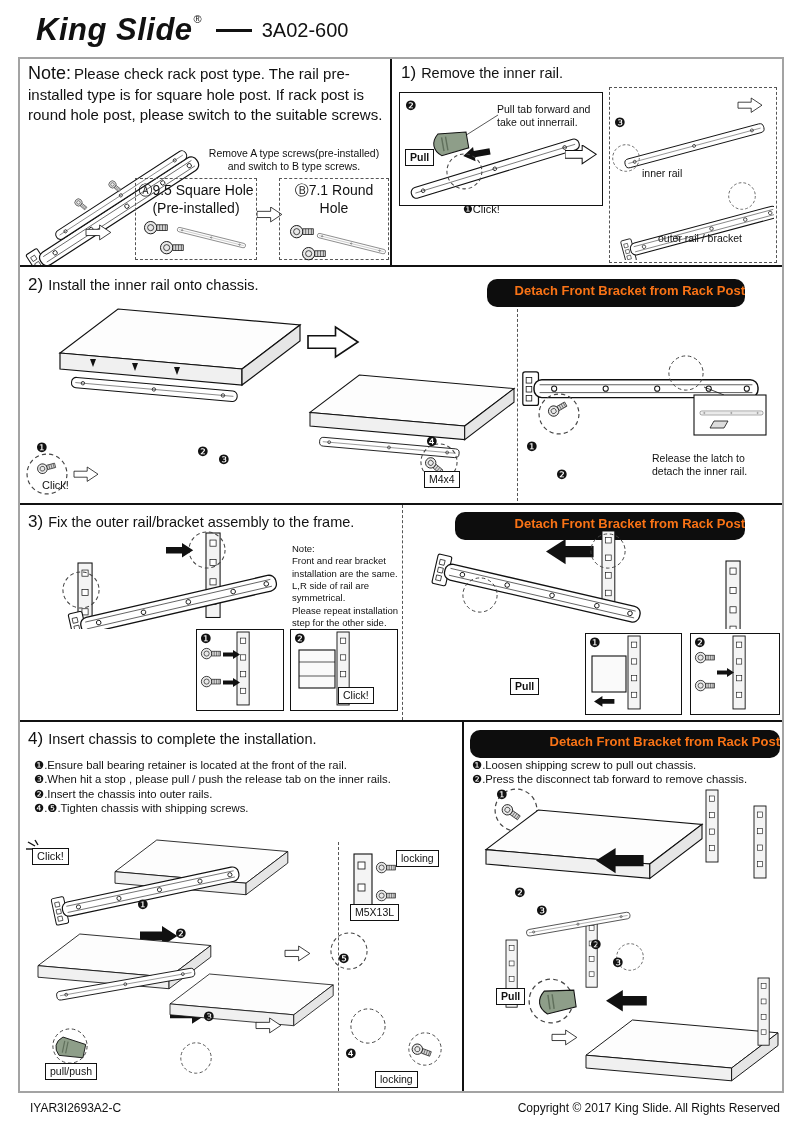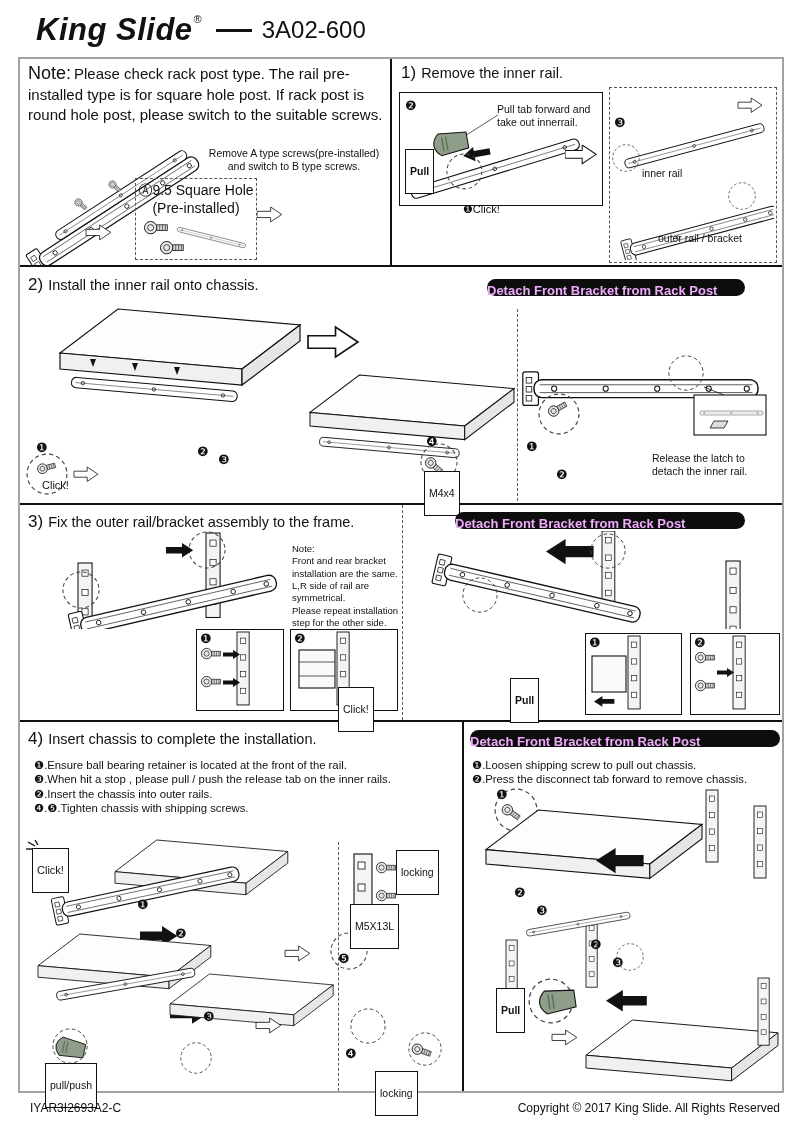--- a/index.html
+++ b/index.html
@@ -5,35 +5,35 @@
   *{margin:0;padding:0;box-sizing:border-box}
   html,body{width:802px;height:1134px}
   body{background:#fff;font-family:"Liberation Sans",sans-serif;color:#111;position:relative}
   .page{position:absolute;left:0;top:0;width:802px;height:1134px;background:#fff;overflow:hidden}
   .abs{position:absolute}
   
   .brand{position:absolute;left:36px;top:12px;display:flex;align-items:center}
   .logo{font-size:31px;font-weight:bold;font-style:italic;letter-spacing:.5px}
   .reg{font-size:11px;transform:translateY(-11px);margin-left:1px}
   .dashline{width:36px;height:0;border-top:3px solid #111;margin:0 10px 0 14px}
-  .model{font-size:24px}
+  .model{font-size:20px}
   
   .sheet{position:absolute;left:18px;top:57px;width:766px;height:1036px;border:2px solid #a3a3a3}
   .row{position:absolute;left:0;width:100%}
   .row1{top:0;height:208px;border-bottom:2px solid #111}
   .row2{top:208px;height:238px;border-bottom:2px solid #111}
   .row3{top:446px;height:217px;border-bottom:2px solid #111}
   .row4{top:663px;height:369px}
   
   .sec-title{position:absolute;white-space:nowrap;font-size:14.5px}
   .sec-title .num{font-size:17px;margin-right:5px}
   .lbl{position:absolute;font-size:10.5px;line-height:1.25;color:#111}
-  .boxlbl{position:absolute;border:1px solid #111;background:#fff;font-size:10.5px;line-height:1.2;padding:15px 4px;white-space:nowrap}
+  .boxlbl{position:absolute;border:1px solid #111;background:#fff;font-size:10.5px;line-height:1.2;padding:1px 4px;white-space:nowrap}
   .badge{position:absolute;font-size:13px;line-height:1}
-  .pill{position:absolute;background:#0d0d0d;color:#f0abfc;font-weight:bold;font-size:13px;text-align:left;border-radius:10px;height:17px;line-height:23px}
+  .pill{position:absolute;background:#0d0d0d;color:#f97316;font-weight:bold;font-size:13px;text-align:right;border-radius:10px;height:28px;line-height:23px}
   .solidbox{position:absolute;border:1.3px solid #111;background:#fff}
   .dashpanel{position:absolute;border:1.3px dashed #555;background:#fff}
   .optbox{position:absolute;border:1.3px dashed #555;padding:3px 2px;text-align:center}
   .optlbl{font-size:14px;line-height:1.25}
   .notearea{position:absolute;left:0;top:0;width:372px;height:100%;border-right:2px solid #111}
   .step1area{position:absolute;left:373px;top:0;right:0;bottom:0}
   .notetext{position:absolute;left:8px;top:3px;width:356px;font-size:15px;line-height:1.3}
   .notelabel{font-size:18px;margin-right:3px}
   .vdash{position:absolute;border-left:1.4px dashed #555}
   .vsolid{position:absolute;border-left:2px solid #111}
@@ -139,20 +139,28 @@
           <div class="optlbl">(Pre-installed)</div>
           <svg width="116" height="44" viewBox="0 0 116 44">
             <use href="#sym-screw" transform="translate(6,4) scale(0.95)"></use>
             <use href="#sym-inner" transform="translate(40,10) rotate(14) scale(0.4)"></use>
             <use href="#sym-screw" transform="translate(22,24) scale(0.95)"></use>
           </svg>
         </div>
         <svg class="abs" style="left:237px;top:148px" width="26" height="17" viewBox="0 0 26 17">
           <use href="#sym-arrow" transform="scale(0.62)"></use>
         </svg>
+        <div class="optbox" style="left:259px;top:119px;width:110px;height:82px">
+          <div class="optlbl">Ⓑ7.1 Round Hole</div>
+          <svg width="104" height="54" viewBox="0 0 104 54">
+            <use href="#sym-screw" transform="translate(8,8) scale(0.95)"></use>
+            <use href="#sym-inner" transform="translate(36,16) rotate(14) scale(0.4)"></use>
+            <use href="#sym-screw" transform="translate(20,30) scale(0.95)"></use>
+          </svg>
+        </div>
       </div>
 
       <div class="step1area">
         <div class="sec-title" style="left:8px;top:4px"><span class="num">1)</span><span>Remove the inner rail.</span></div>
         <div class="solidbox" style="left:6px;top:33px;width:204px;height:114px">
           <svg width="200" height="110" viewBox="0 0 200 110">
             <use href="#sym-inner" transform="translate(10,96) rotate(-17)"></use>
             <line x1="98" y1="22" x2="60" y2="46" stroke="#111" stroke-width="0.7"></line>
             <use href="#sym-tab" transform="translate(32,42) rotate(-10)"></use>
             <use href="#sym-barrow-l" transform="translate(62,56) rotate(-10) scale(0.8)"></use>

